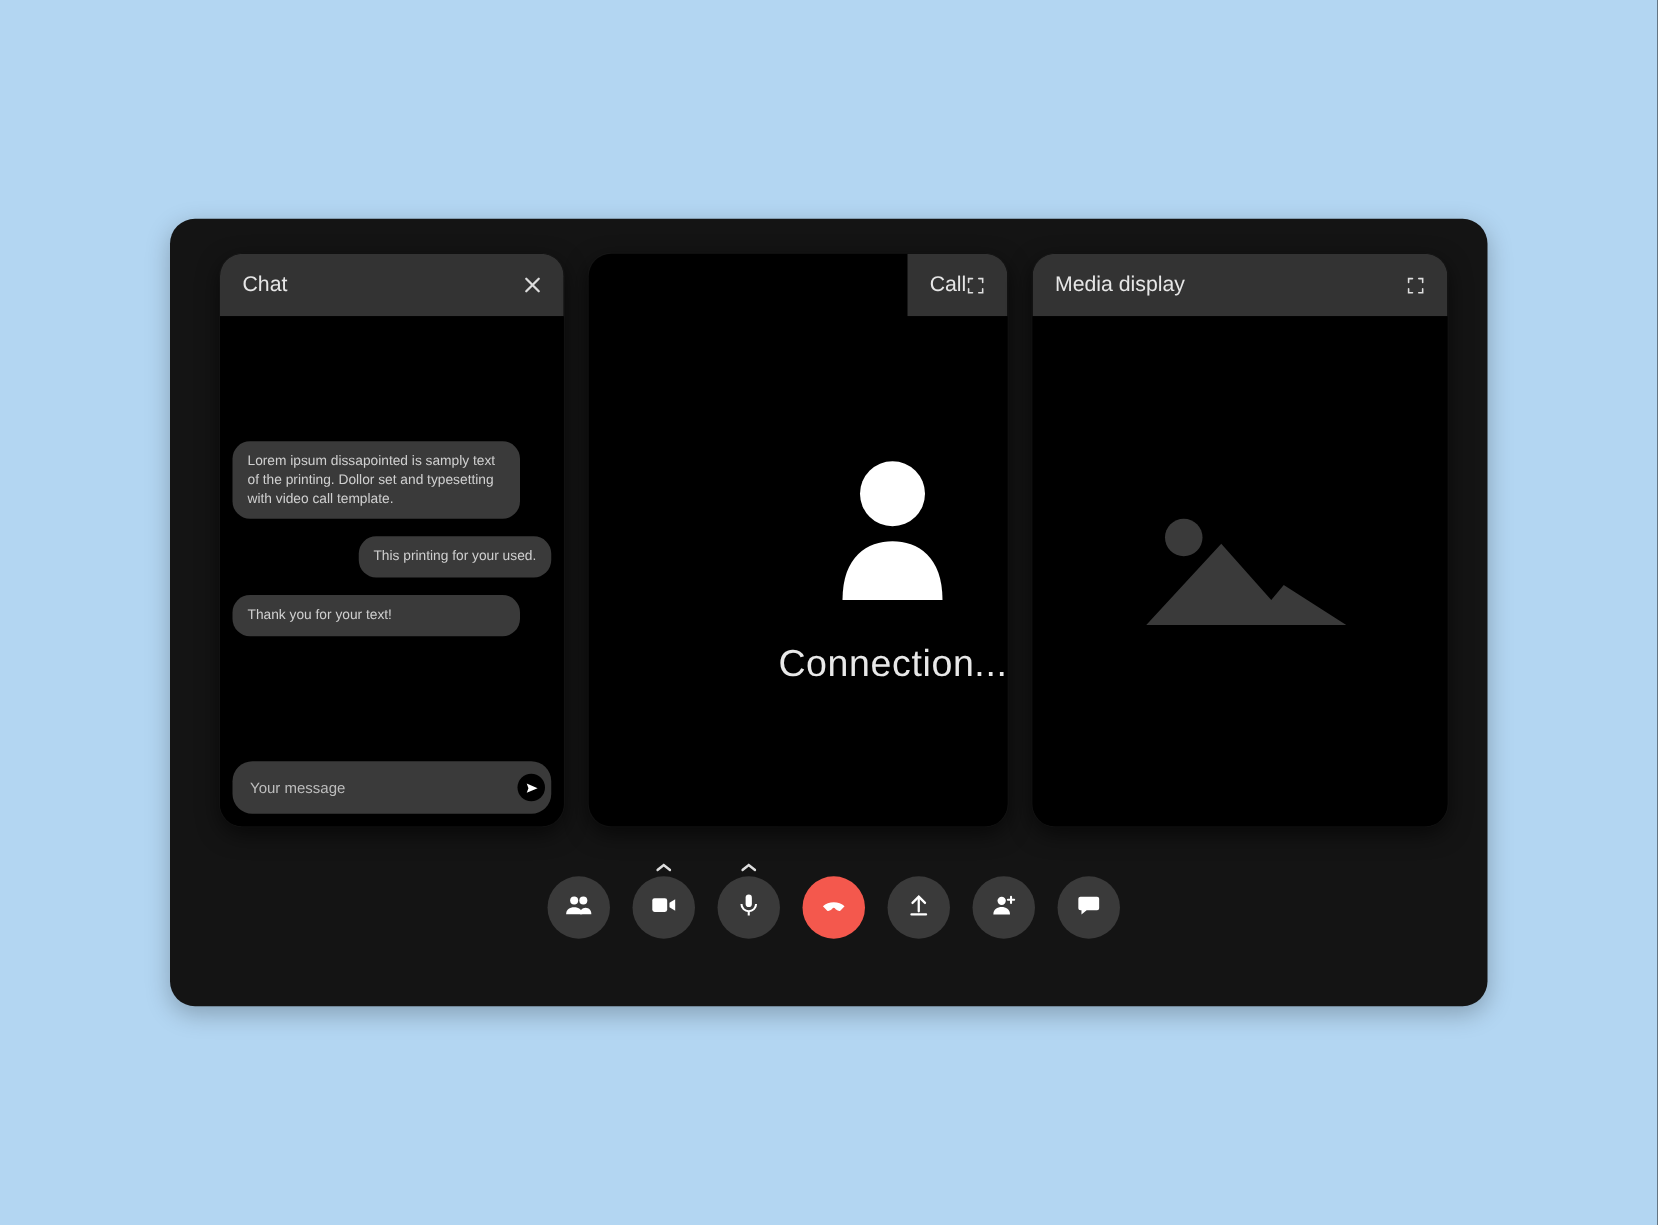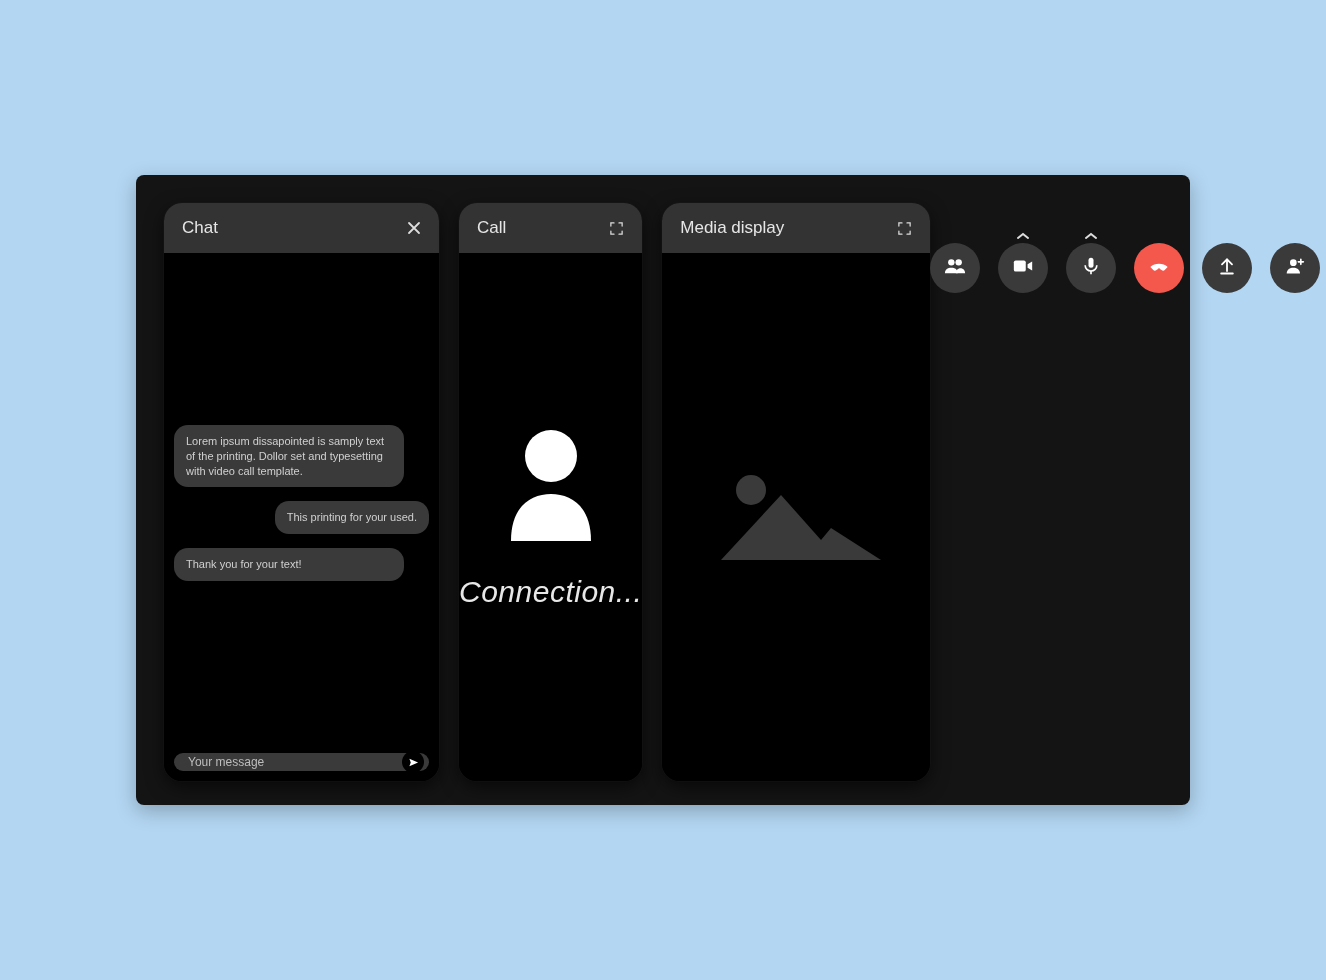--- a/index.html
+++ b/index.html
@@ -9,24 +9,24 @@
     background: #b3d6f2;
     font-family: -apple-system, BlinkMacSystemFont, "Segoe UI", Arial, sans-serif;
     display: flex;
     align-items: center;
     justify-content: center;
   }
   .device {
     width: 1054px;
     height: 630px;
     background: #141414;
-    border-radius: 8px;
-    padding: 28px 32px 24px 28px;
-    display: flex;
-    flex-direction: row;
+    border-radius: 20px;
+    padding: 28px 32px 24px 40px;
+    display: flex;
+    flex-direction: column;
     box-shadow: 0 6px 20px rgba(0,0,0,0.25);
   }
   .panels {
     flex: 1;
     display: flex;
     gap: 20px;
   }
   .panel {
     background: #000;
     border-radius: 18px;
@@ -47,22 +47,22 @@
     font-weight: 400;
   }
   .panel-body {
     flex: 1;
     background: #000;
     position: relative;
     display: flex;
     flex-direction: column;
   }
   .chat-panel { width: 275px; }
-  .call-panel { flex: 1; }
-  .media-panel { width: 268px; }
+  .call-panel { flex: 1; align-items: flex-end; }
+  .media-panel { width: 332px; }
 
   .icon-btn {
     color: #ddd;
     display: inline-flex;
     align-items: center;
     justify-content: center;
     cursor: pointer;
   }
 
   
@@ -81,21 +81,21 @@
     line-height: 1.35;
     padding: 9px 12px;
     border-radius: 14px;
     max-width: 90%;
   }
   .bubble.right { align-self: flex-end; }
   .chat-input-row {
     margin: 10px;
     background: #3a3a3a;
     border-radius: 16px;
-    height: 18px;
+    height: 42px;
     display: flex;
     align-items: center;
     padding: 0 5px 0 14px;
   }
   .chat-input {
     flex: 1;
     background: transparent;
     border: none;
     outline: none;
     color: #ccc;
@@ -110,21 +110,20 @@
   }
 
   
   .call-body {
     flex: 1;
     display: flex;
     flex-direction: column;
     align-items: center;
     justify-content: center;
     gap: 30px;
-    font-style: italic;
   }
   .call-status {
     color: #e8e8e8;
     font-size: 30px;
     font-weight: 300;
     letter-spacing: 0.5px;
   }
 
   
   .media-body {

